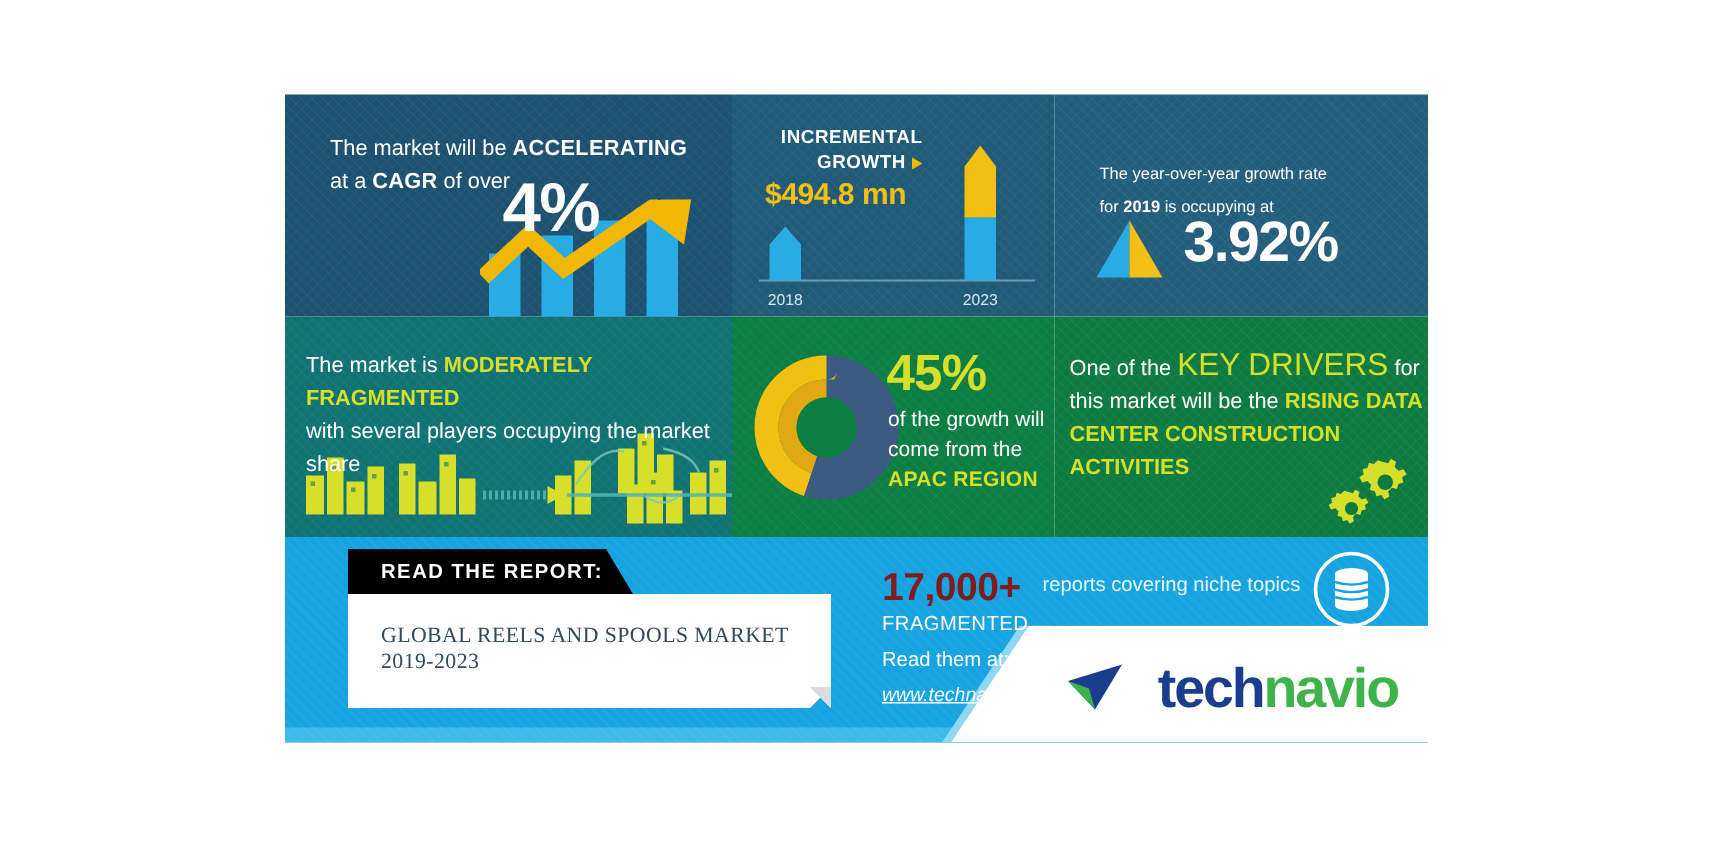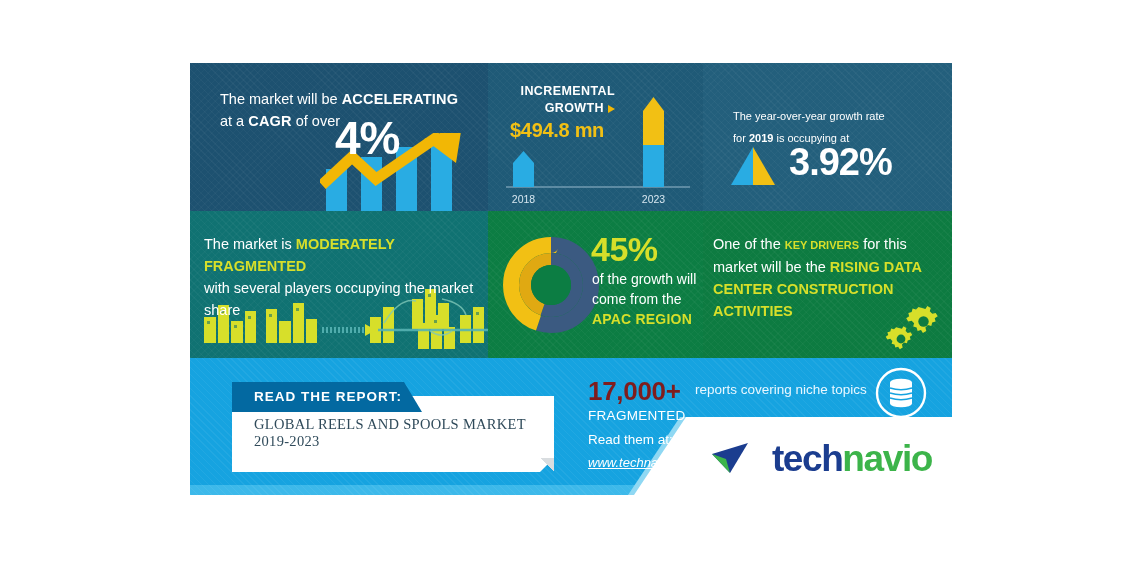--- a/index.html
+++ b/index.html
@@ -70,34 +70,34 @@
   .chart4{position:absolute;left:0;top:74px;z-index:2;}
 
   
   .donut{position:absolute;left:11px;top:22px;z-index:2;}
   .p45{position:absolute;z-index:4;left:103px;top:19px;font-size:34px;font-weight:bold;color:#d7df2a;letter-spacing:-.5px;}
   .p5sub{position:absolute;z-index:4;left:104px;top:58px;width:112px;font-size:14px;line-height:20px;color:#fff;}
   .p5sub .apac{color:#d7df2a;font-weight:bold;letter-spacing:.2px;}
 
   
   .p6 .ptext{left:10px;top:22px;width:240px;font-size:14.5px;line-height:22px;}
-  .p6 .kd{color:#d7df2a;font-weight:bold;font-size:11px;}
+  .p6 .kd{color:#d7df2a;font-weight:normal;font-size:21px;}
   .p6 .rd{color:#d7df2a;font-weight:bold;}
   .gears{position:absolute;right:8px;bottom:2px;z-index:2;}
 
   
   .banner{position:absolute;left:0;top:295px;width:762px;height:137px;background:#16a3e0;overflow:hidden;}
   .banner-hatch:after{
     content:"";position:absolute;inset:0;pointer-events:none;
     background-image:repeating-linear-gradient(45deg,rgba(255,255,255,.05) 0 1px,transparent 1px 5px);
   }
   .bstrip{position:absolute;left:0;bottom:0;width:762px;height:10px;background:#44bdeb;opacity:.85;}
 
   .tab{
-    position:absolute;left:42px;top:24px;height:30px;width:190px;background:#0369a1;z-index:5;
+    position:absolute;left:42px;top:8px;height:30px;width:190px;background:#000000;z-index:5;
     clip-path:polygon(0 0,172px 0,190px 30px,0 30px);
   }
   .tab span{position:absolute;left:22px;top:7px;font-size:13.5px;font-weight:bold;color:#fff;letter-spacing:1px;}
   .card{
     position:absolute;left:42px;top:38px;width:322px;height:76px;background:#ffffff;z-index:4;
     clip-path:polygon(0 0,322px 0,322px 62px,308px 76px,0 76px);
   }
   .card-fold{position:absolute;left:350px;top:100px;width:14px;height:14px;z-index:6;
     background:linear-gradient(225deg,#d9dde0 50%,transparent 50%);}
   .card span{

